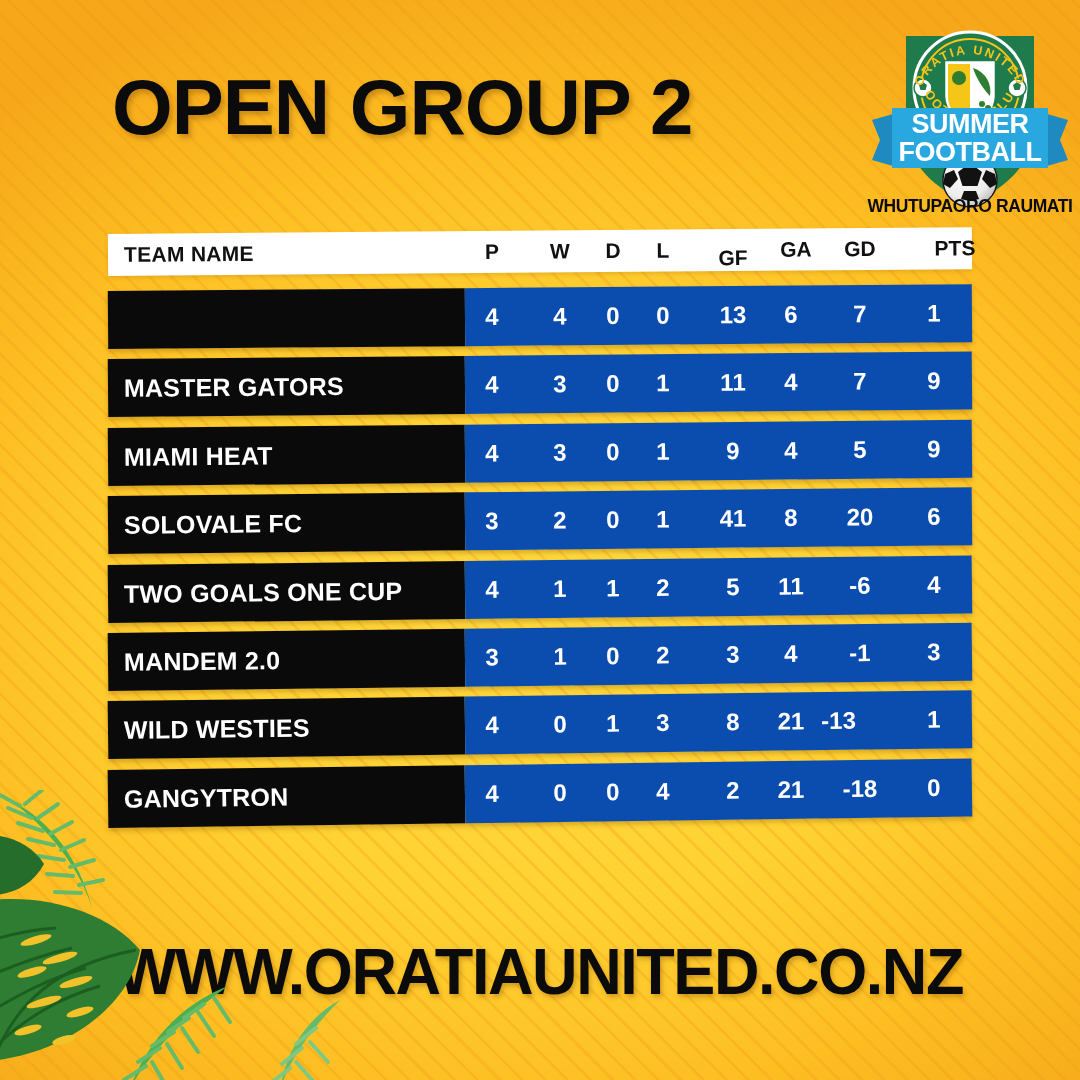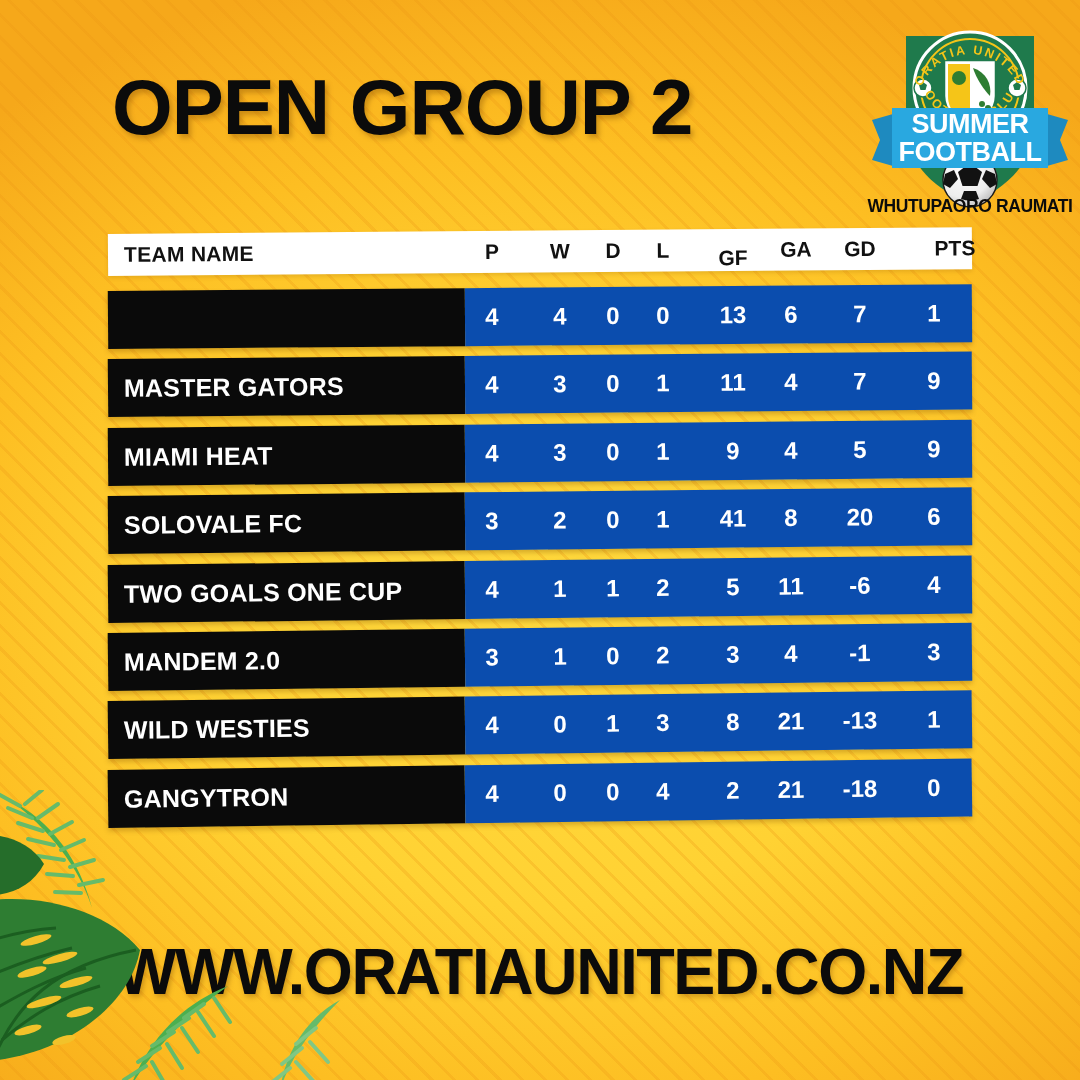--- a/index.html
+++ b/index.html
@@ -251,21 +251,21 @@
         <div class="row" style="top: 701.4px; transform: rotate(-0.72deg);">
           <div class="blackpart"></div>
           <div class="bluepart"></div>
           <div class="team">WILD WESTIES</div>
           <div class="stat" style="left: 384px;">4</div>
           <div class="stat" style="left: 452px;">0</div>
           <div class="stat" style="left: 505px;">1</div>
           <div class="stat" style="left: 555px;">3</div>
           <div class="stat" style="left: 625px;">8</div>
           <div class="stat" style="left: 683px;">21</div>
-          <div class="stat" style="left: 752px;">-13</div>
+          <div class="stat" style="left: 720px; text-align: right;">-13</div>
           <div class="stat" style="left: 826px;">1</div>
         </div>
         <div class="row" style="top: 769.8px; transform: rotate(-0.765deg);">
           <div class="blackpart"></div>
           <div class="bluepart"></div>
           <div class="team">GANGYTRON</div>
           <div class="stat" style="left: 384px;">4</div>
           <div class="stat" style="left: 452px;">0</div>
           <div class="stat" style="left: 505px;">0</div>
           <div class="stat" style="left: 555px;">4</div>

